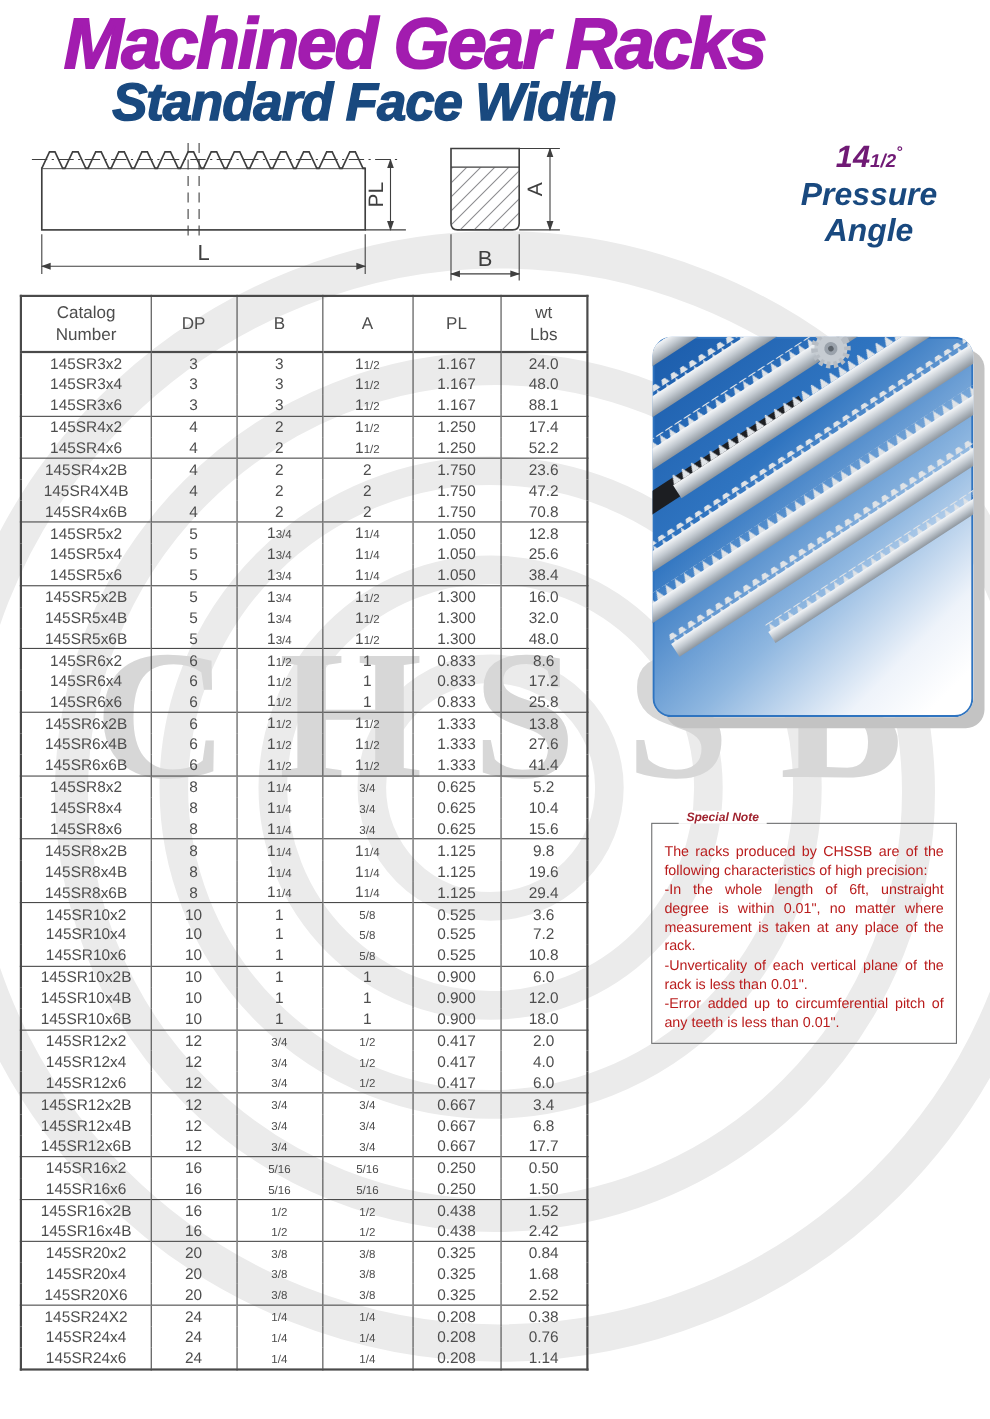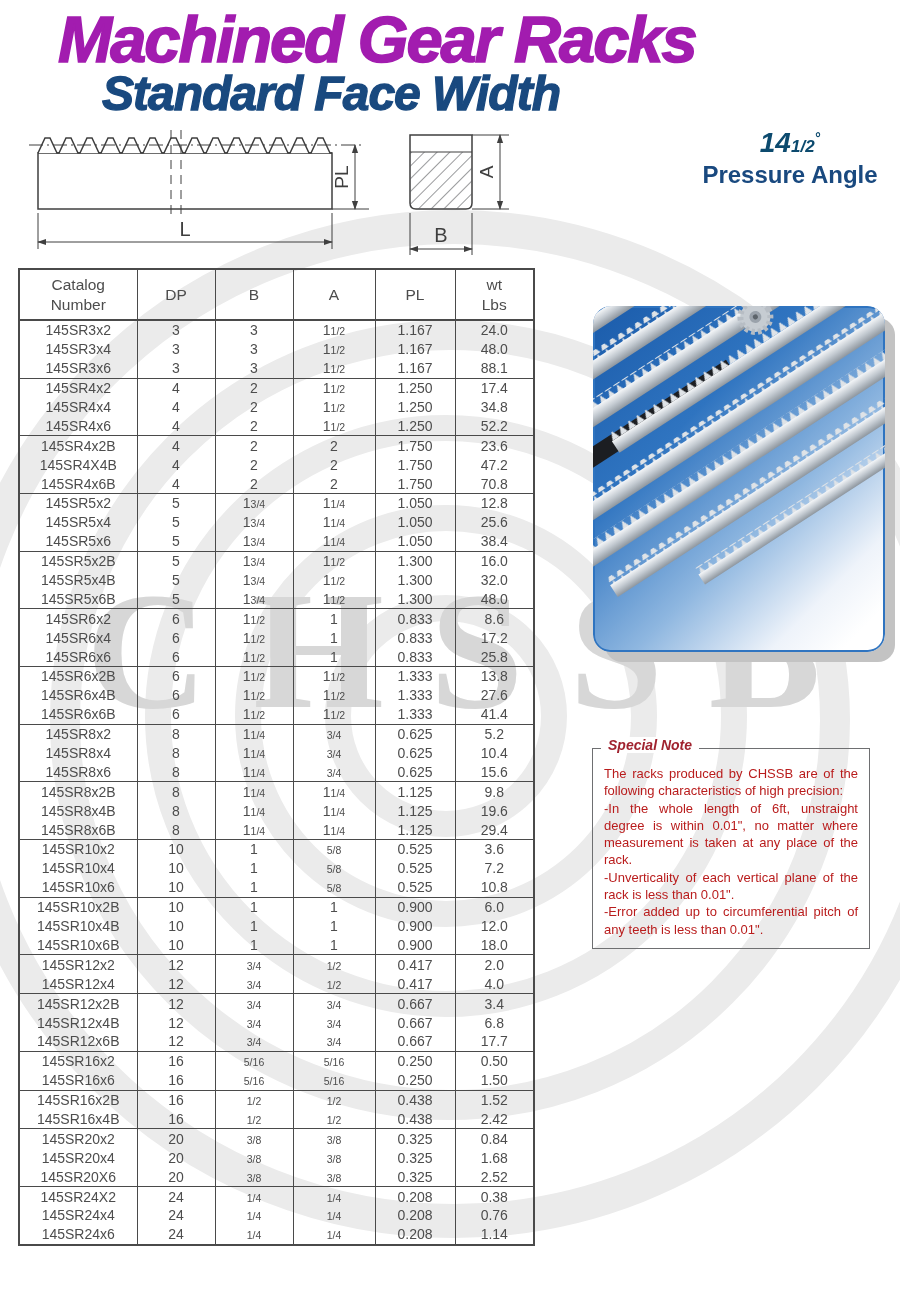--- a/index.html
+++ b/index.html
@@ -19,21 +19,21 @@
   .subtitle{position:absolute;left:102px;top:66px;z-index:2;
          font-size:48px;font-weight:bold;font-style:italic;letter-spacing:-1px;
          -webkit-text-stroke:1.3px currentColor;white-space:nowrap;}
 
   
   .pa{position:absolute;left:690px;top:128px;width:200px;text-align:center;z-index:2;}
   .pa .v{font-weight:bold;font-style:italic;line-height:1.1;}
   .pa .n1{font-size:28px;}
   .pa .n2{font-size:17px;}
   .pa .dg{font-size:14px;vertical-align:9px;}
-  .pa .lab{font-size:24px;font-weight:bold;margin-top:2px;}
+  .pa .lab{font-size:29px;font-weight:bold;font-style:italic;margin-top:2px;}
 
   
   .drawing{position:absolute;left:25px;top:118px;z-index:1;}
 
   
   table.spec{position:absolute;left:18px;top:268px;z-index:1;
              border-collapse:collapse;table-layout:fixed;width:515px;
              background:transparent;color:#4d4d4d;}
   table.spec,table.spec th,table.spec td{border:1.5px solid #4a4a4a;}
   table.spec{border:2px solid #4a4a4a;}
@@ -47,43 +47,43 @@
 
   
   .photo{position:absolute;left:593px;top:306px;width:292px;height:346px;z-index:3;
          border-radius:18px;overflow:hidden;
          box-shadow:11px 11px 0 -1px #c3c3c3;}
   .photo svg{display:block;}
 
   
   .note{position:absolute;left:592px;top:748px;width:278px;z-index:3;
         border:1.5px solid #6e6f71;padding:16px 11px 10px 11px;box-sizing:border-box;}
-  .note-title{position:absolute;top:-12px;left:8px;background:#fff;padding:0 7px;
-        font-size:14px;font-weight:bold;font-style:italic;}
+  .note-title{position:absolute;top:-12px;left:24px;background:#fff;padding:0 7px;
+        font-size:11px;font-weight:bold;font-style:italic;}
   .note-body div{font-size:13px;color:#b91c1c;line-height:1.33;text-align:justify;}
 </style>
 </head>
 <body>
 
 <div class="page">
 
   <div>
     <div class="wm-ring" style="left:325px;top:595px;width:190px;height:190px;"></div>
     <div class="wm-ring" style="left:235px;top:505px;width:370px;height:370px;"></div>
     <div class="wm-ring" style="left:145px;top:415px;width:550px;height:550px;"></div>
     <div class="wm-ring" style="left:50px;top:320px;width:740px;height:740px;border-width:30px;"></div>
     <div class="wm-ring" style="left:-60px;top:210px;width:960px;height:960px;border-width:34px;"></div>
     <div class="wm-text">CHSSB</div>
   </div>
 
   <div class="title" style="color:#a21caf;">Machined Gear Racks</div>
   <div class="subtitle" style="color:#19497F;">Standard Face Width</div>
 
   <div class="pa">
-    <div class="v" style="color:#0c4a6e;"><span class="n1">14</span><span class="n2">1/2</span><span class="dg">°</span></div>
+    <div class="v" style="color:#701a75;"><span class="n1">14</span><span class="n2">1/2</span><span class="dg">°</span></div>
     <div class="lab" style="color:#19497F;">Pressure Angle</div>
   </div>
 
   <svg class="drawing" width="555" height="145" viewBox="0 0 555 145">
     <defs>
       <marker id="arr" viewBox="0 0 10 10" refX="9" refY="5" markerWidth="9" markerHeight="9" orient="auto-start-reverse">
         <path d="M0,1.5 L10,5 L0,8.5 z" fill="#3f3f3f"></path>
       </marker>
       <pattern id="hatch" width="9" height="9" patternUnits="userSpaceOnUse" patternTransform="rotate(45)">
         <line x1="0" y1="0" x2="0" y2="9" stroke="#55565a" stroke-width="1.2"></line>
@@ -170,28 +170,20 @@
         </tr>
         <tr class="grp">
           <td>145SR4x2</td>
           <td>4</td>
           <td>2</td>
           <td>1<span class="fr">1/2</span></td>
           <td>1.250</td>
           <td>17.4</td>
         </tr>
         <tr>
-          <td>145SR4x4</td>
-          <td>4</td>
-          <td>2</td>
-          <td>1<span class="fr">1/2</span></td>
-          <td>1.250</td>
-          <td>34.8</td>
-        </tr>
-        <tr>
           <td>145SR4x6</td>
           <td>4</td>
           <td>2</td>
           <td>1<span class="fr">1/2</span></td>
           <td>1.250</td>
           <td>52.2</td>
         </tr>
         <tr class="grp">
           <td>145SR4x2B</td>
           <td>4</td>
@@ -416,20 +408,28 @@
           <td>0.417</td>
           <td>2.0</td>
         </tr>
         <tr>
           <td>145SR12x4</td>
           <td>12</td>
           <td><span class="fr">3/4</span></td>
           <td><span class="fr">1/2</span></td>
           <td>0.417</td>
           <td>4.0</td>
+        </tr>
+        <tr>
+          <td>145SR12x6</td>
+          <td>12</td>
+          <td><span class="fr">3/4</span></td>
+          <td><span class="fr">1/2</span></td>
+          <td>0.417</td>
+          <td>6.0</td>
         </tr>
         <tr class="grp">
           <td>145SR12x2B</td>
           <td>12</td>
           <td><span class="fr">3/4</span></td>
           <td><span class="fr">3/4</span></td>
           <td>0.667</td>
           <td>3.4</td>
         </tr>
         <tr>

